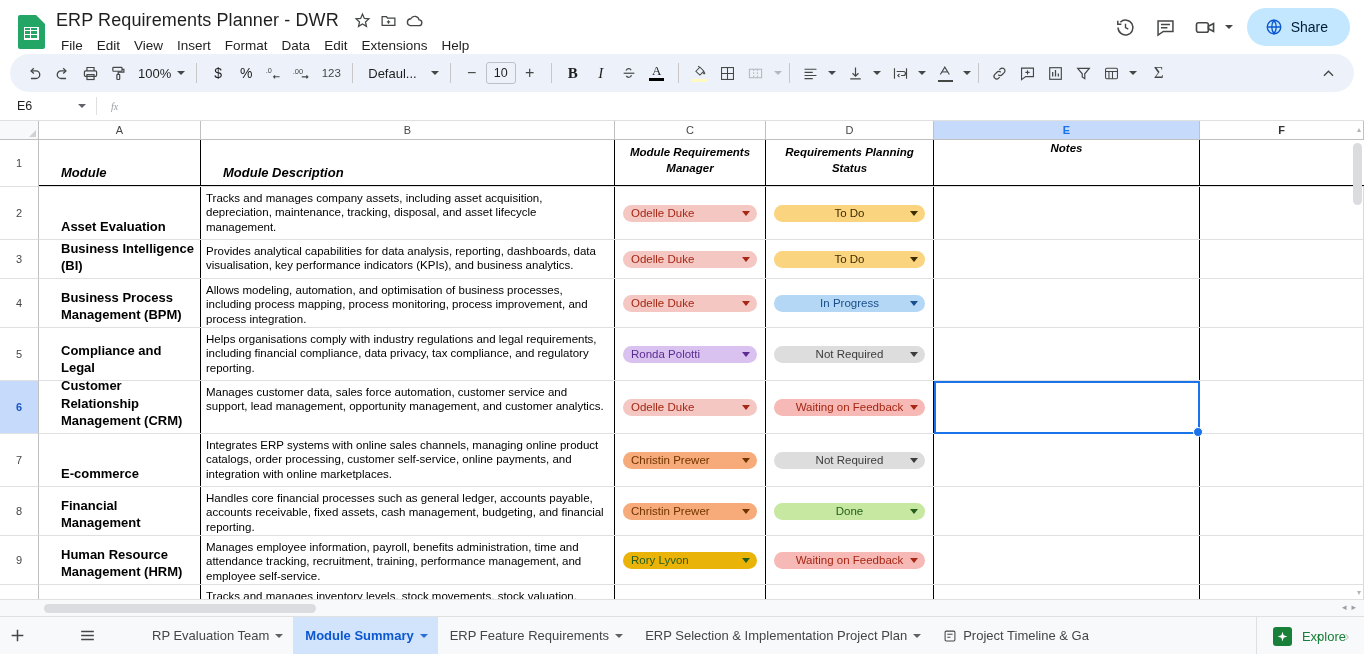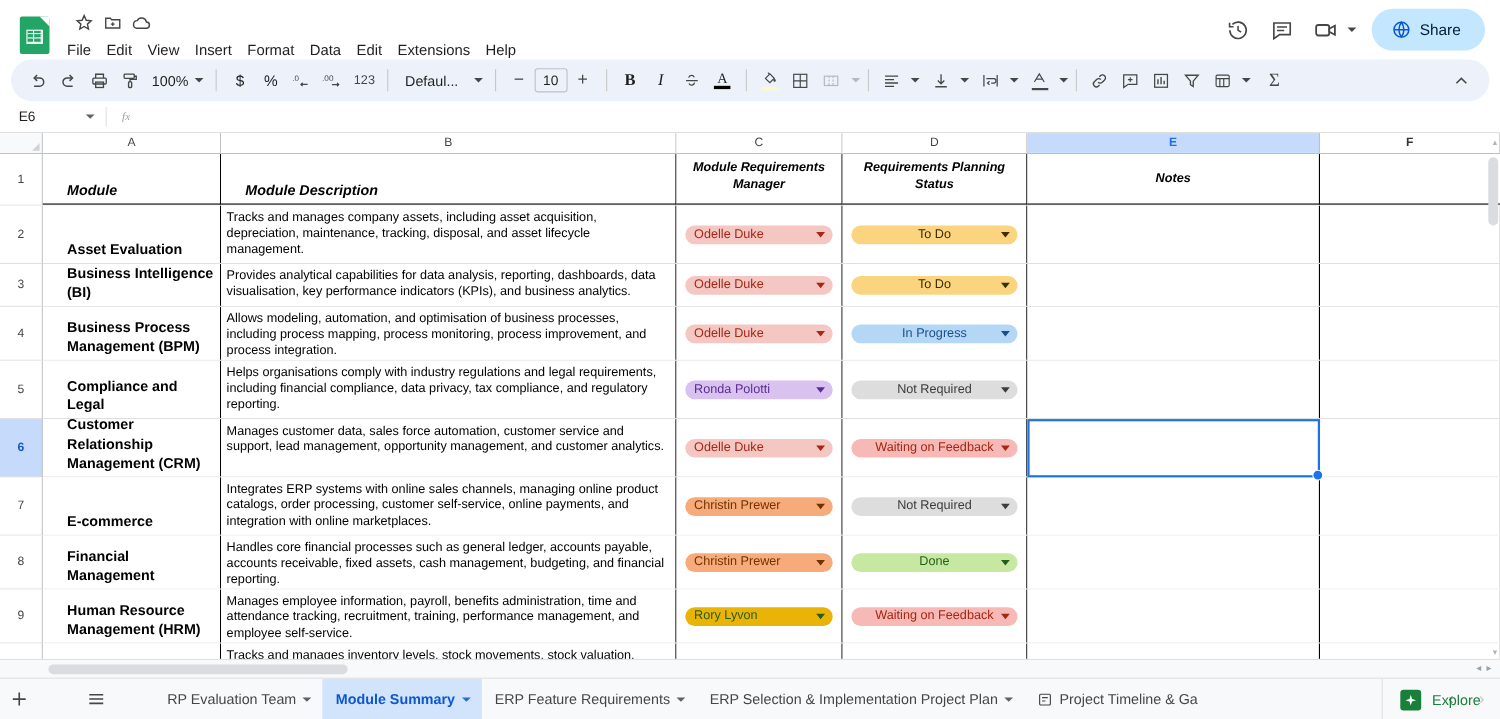--- a/index.html
+++ b/index.html
@@ -315,20 +315,21 @@
           <i></i>
           <i></i>
           <i></i>
           <i></i>
           <i></i>
         </div>
     </div>
   </div>
   <div class="title-block">
     <div class="title-row">
+      <div class="doc-title">ERP Requirements Planner - DWR</div>
       <div class="title-icons">
         <div class="ticon">
           <svg width="17" height="17" viewBox="0 0 24 24" fill="none" stroke="#444746" stroke-width="1.8">
               <polygon points="12,3 14.6,9.1 21,9.7 16.2,14 17.6,20.3 12,17 6.4,20.3 7.8,14 3,9.7 9.4,9.1"></polygon>
             </svg>
         </div>
         <div class="ticon">
           <svg width="17" height="17" viewBox="0 0 24 24" fill="none" stroke="#444746" stroke-width="1.8">
               <path d="M3 6.5h6l1.6 2H21v10.5H3z"></path>
               <path d="M12 11.5v5M9.6 14h4.8" stroke-width="1.6"></path>
@@ -583,21 +584,21 @@
       <div class="cell cB bord-r-thick bord-b-thick">
         <div class="module-name">Module Description</div>
       </div>
       <div class="cell cC bord-r-thick bord-b-thick">
         <div class="hdr-text">Module Requirements Manager</div>
       </div>
       <div class="cell cD bord-r-thick bord-b-thick">
         <div class="hdr-text">Requirements Planning Status</div>
       </div>
       <div class="cell cE bord-r-thick bord-b-thick">
-        <div class="hdr-text" style="padding-top:14px;">Notes</div>
+        <div class="hdr-text" style="padding-top:0;">Notes</div>
       </div>
       <div class="cell cF bord-b-thick"></div>
     </div>
 
     <div id="data-rows">
         <div class="row" style="height: 53px;">
           <div class="rowhead">2</div>
           <div class="cell cA bord-r-thick">
             <div class="module-name">Asset Evaluation</div>
           </div>

